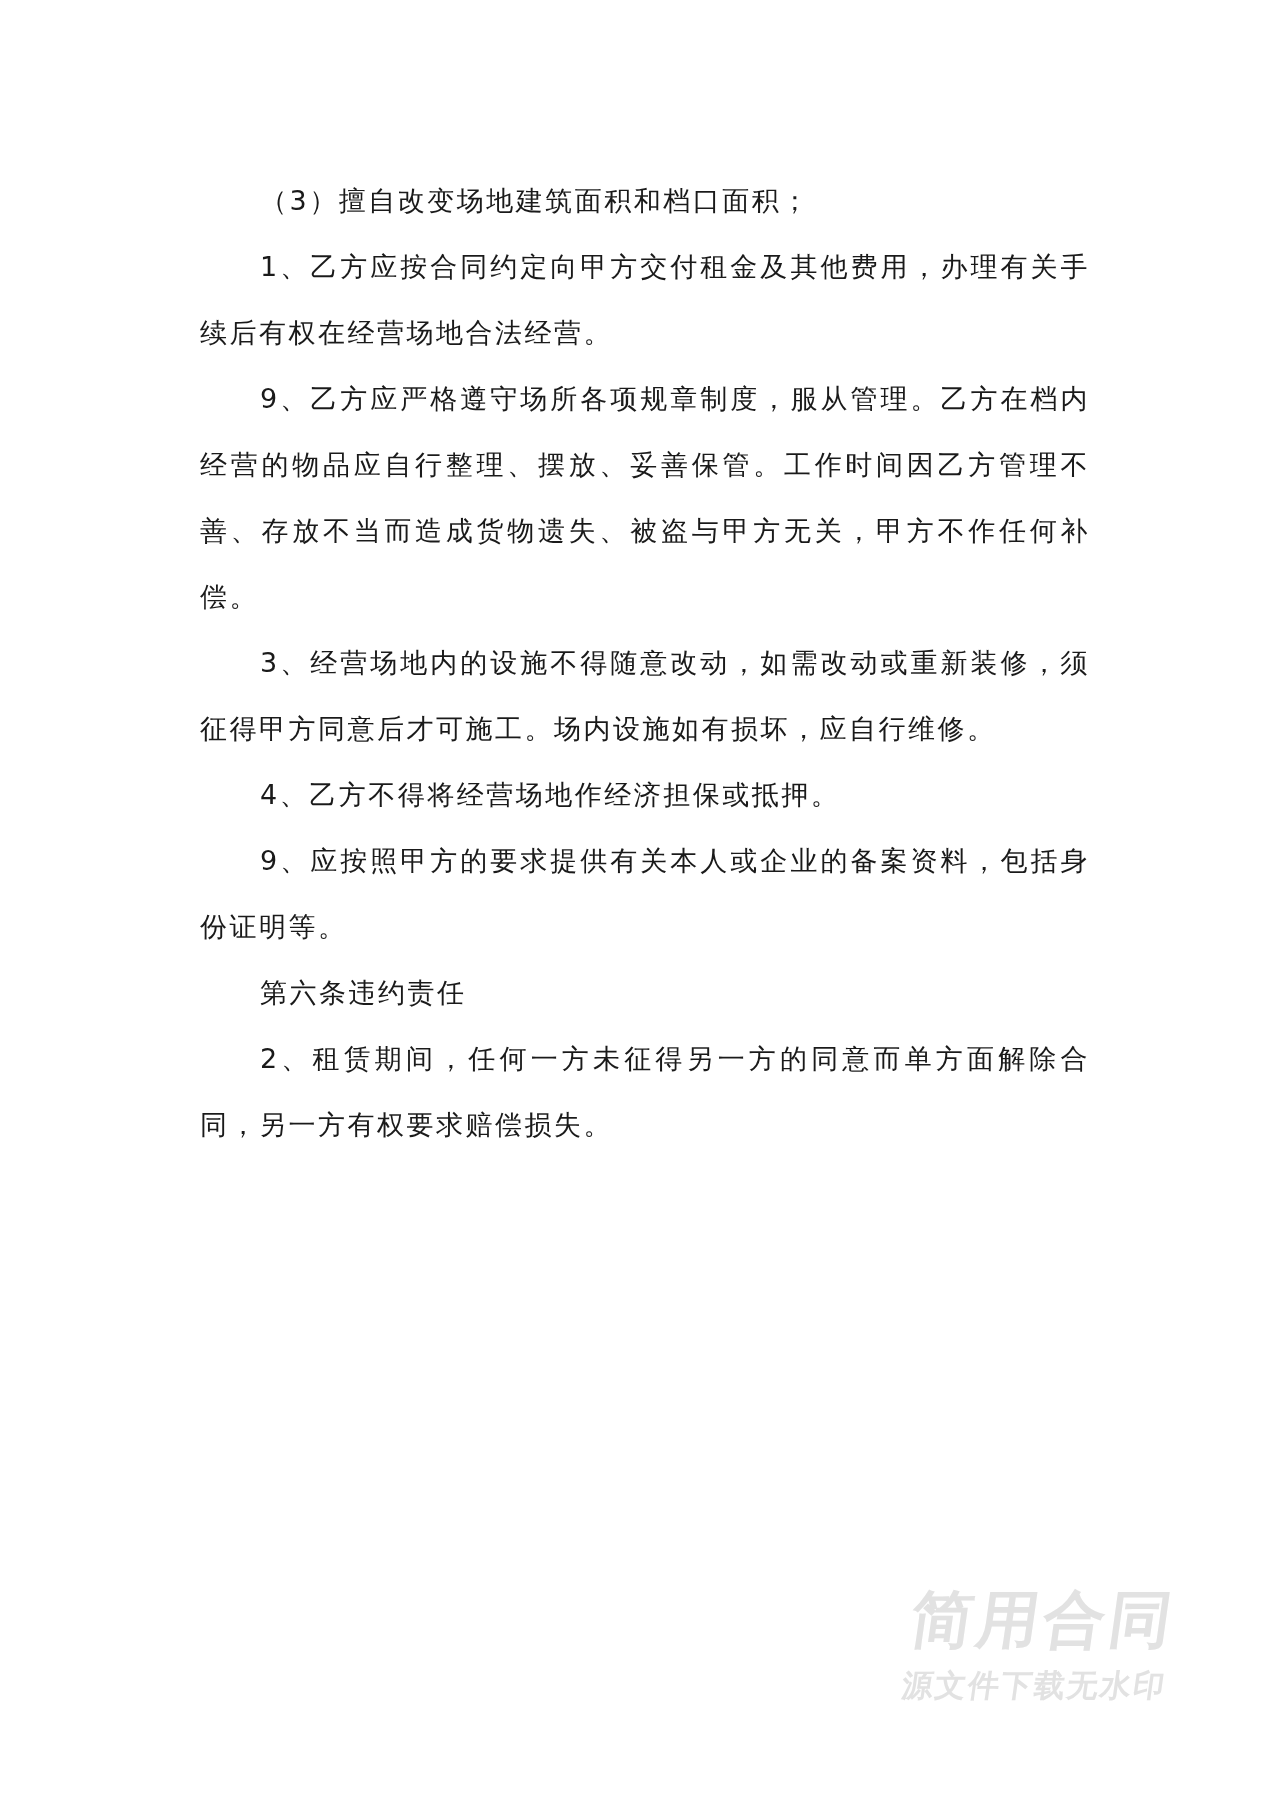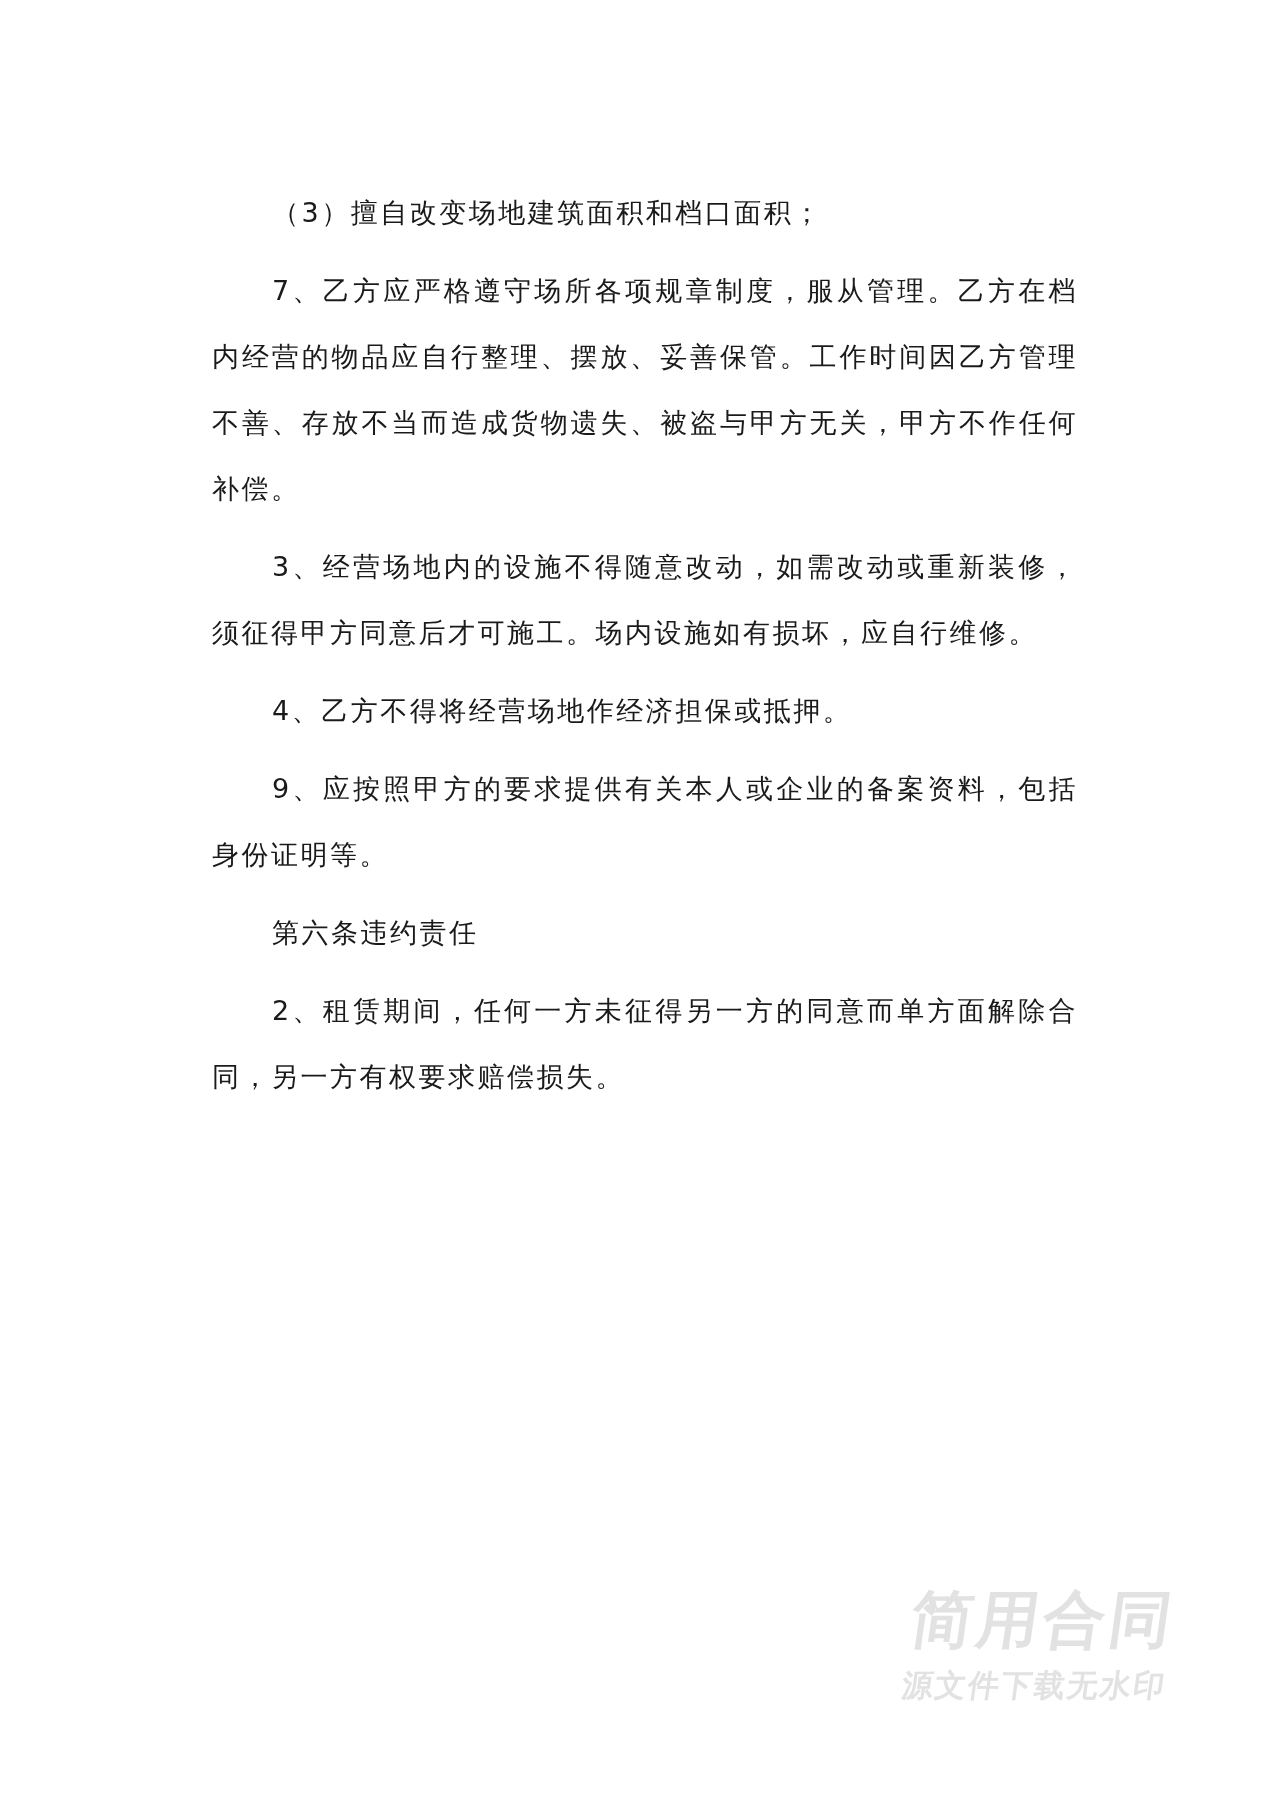--- a/index.html
+++ b/index.html
@@ -4,36 +4,37 @@
 <style>
   html, body { margin: 0; padding: 0; background: #ffffff; }
   body { width: 1280px; height: 1810px; position: relative; overflow: hidden; }
   .page { position: absolute; left: 0; top: 0; width: 1280px; height: 1810px; background: #ffffff; }
   .content {
     position: absolute; left: 200px; top: 168px; width: 890px;
     font-family: "DejaVu Sans", "Liberation Sans", sans-serif;
     font-size: 27px; color: #1a1a1a; line-height: 66px;
     letter-spacing: 2.5px;
   }
-  .para { margin: 12px; text-indent: 60px; text-align: justify; text-align-last: left; }
+  .para { margin: 0; text-indent: 60px; text-align: justify; text-align-last: left; }
   .watermark {
     position: absolute; left: 890px; top: 1580px; width: 300px;
     font-family: "DejaVu Sans", sans-serif; color: #e2e2e2; text-align: center;
     transform: skewX(-8deg);
   }
   .wm-main { font-size: 62px; font-weight: bold; letter-spacing: 4px; line-height: 80px; }
   .wm-sub { font-size: 31px; font-weight: bold; letter-spacing: 2px; line-height: 50px; }
 </style>
 </head>
 <body>
 
 <div class="page">
   <div class="content">
     <p class="para">（3）擅自改变场地建筑面积和档口面积；</p>
-    <p class="para">7、乙方应严格遵守场所各项规章制度，服从管理。乙方在档内经营的物品应自行整理、摆放、妥善保管。工作时间因乙方管理不善、存放不当而造成货物遗失、被盗与甲方无关，甲方不作任何补偿。</p>
+    <p class="para">1、乙方应按合同约定向甲方交付租金及其他费用，办理有关手续后有权在经营场地合法经营。</p>
+    <p class="para">9、乙方应严格遵守场所各项规章制度，服从管理。乙方在档内经营的物品应自行整理、摆放、妥善保管。工作时间因乙方管理不善、存放不当而造成货物遗失、被盗与甲方无关，甲方不作任何补偿。</p>
     <p class="para">3、经营场地内的设施不得随意改动，如需改动或重新装修，须征得甲方同意后才可施工。场内设施如有损坏，应自行维修。</p>
     <p class="para">4、乙方不得将经营场地作经济担保或抵押。</p>
     <p class="para">9、应按照甲方的要求提供有关本人或企业的备案资料，包括身份证明等。</p>
     <p class="para">第六条违约责任</p>
     <p class="para">2、租赁期间，任何一方未征得另一方的同意而单方面解除合同，另一方有权要求赔偿损失。</p>
   </div>
 
   <div class="watermark">
     <div class="wm-main">简用合同</div>
     <div class="wm-sub">源文件下载无水印</div>

